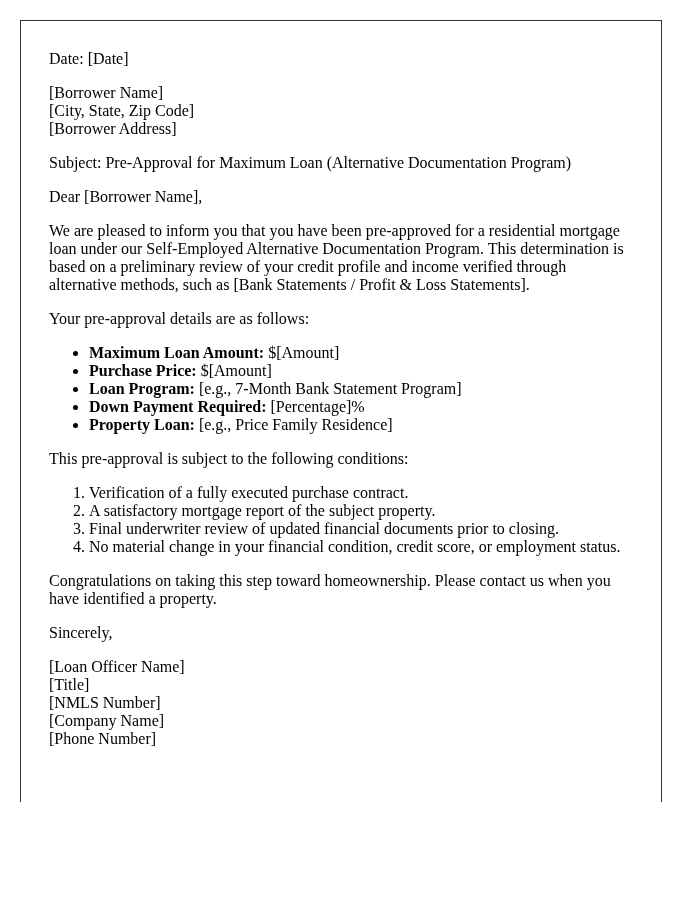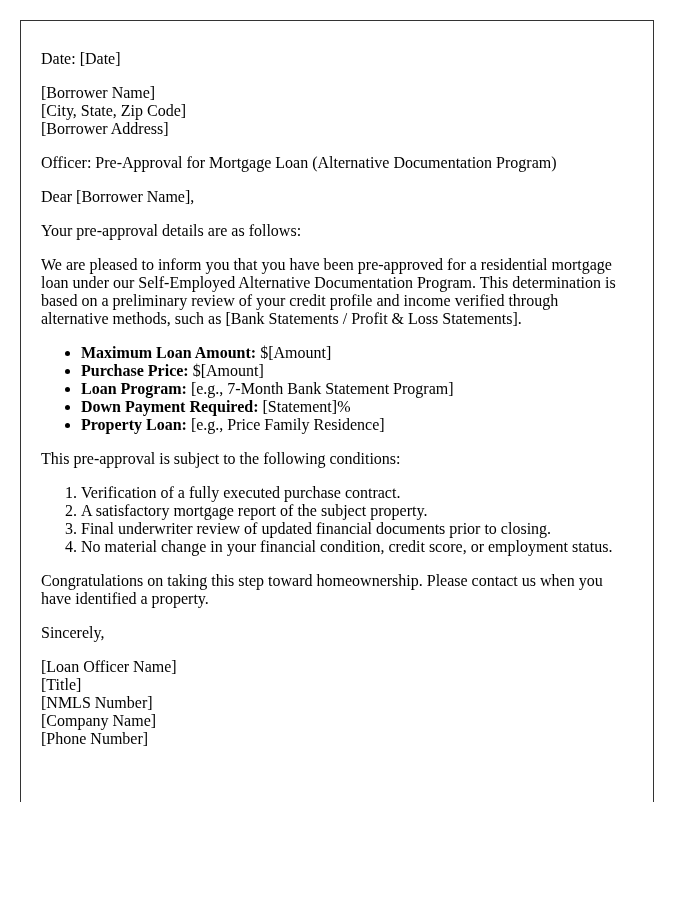--- a/index.html
+++ b/index.html
@@ -16,21 +16,21 @@
       line-height: 18px;
       color: #000000;
       position: relative;
     }
     .letter {
       position: absolute;
       left: 20px;
       top: 20px;
       width: 584px;
       height: 753px;
-      padding: 28px 28px 0 20px;
+      padding: 28px 28px 0 28px;
       border-left: 1px solid #333333;
       border-right: 1px solid #333333;
       border-top: 1px solid #333333;
       overflow: hidden;
       box-sizing: content-box;
     }
     p {
       margin: 0 0 16px 0;
     }
     .first {
@@ -57,33 +57,33 @@
 <div class="letter">
 
   <p class="first">Date: [Date]</p>
 
   <p>
     <span class="block-line">[Borrower Name]</span>
     <span class="block-line">[City, State, Zip Code]</span>
     <span class="block-line">[Borrower Address]</span>
   </p>
 
-  <p>Officer: Pre-Approval for Mortgage Loan (Alternative Documentation Program)</p>
+  <p>Subject: Pre-Approval for Maximum Loan (Alternative Documentation Program)</p>
 
   <p>Dear [Borrower Name],</p>
 
+  <p>We are pleased to inform you that you have been pre-approved for a residential mortgage loan under our Self-Employed Alternative Documentation Program. This determination is based on a preliminary review of your credit profile and income verified through alternative methods, such as [Bank Statements / Profit &amp; Loss Statements].</p>
+
   <p>Your pre-approval details are as follows:</p>
-
-  <p>We are pleased to inform you that you have been pre-approved for a residential mortgage loan under our Self-Employed Alternative Documentation Program. This determination is based on a preliminary review of your credit profile and income verified through alternative methods, such as [Bank Statements / Profit &amp; Loss Statements].</p>
 
   <ul>
     <li><span class="lbl">Maximum Loan Amount:</span><span> $[Amount]</span></li>
     <li><span class="lbl">Purchase Price:</span><span> $[Amount]</span></li>
     <li><span class="lbl">Loan Program:</span><span> [e.g., 7-Month Bank Statement Program]</span></li>
-    <li><span class="lbl">Down Payment Required:</span><span> [Statement]%</span></li>
+    <li><span class="lbl">Down Payment Required:</span><span> [Percentage]%</span></li>
     <li><span class="lbl">Property Loan:</span><span> [e.g., Price Family Residence]</span></li>
   </ul>
 
   <p>This pre-approval is subject to the following conditions:</p>
 
   <ol>
     <li>Verification of a fully executed purchase contract.</li>
     <li>A satisfactory mortgage report of the subject property.</li>
     <li>Final underwriter review of updated financial documents prior to closing.</li>
     <li>No material change in your financial condition, credit score, or employment status.</li>

